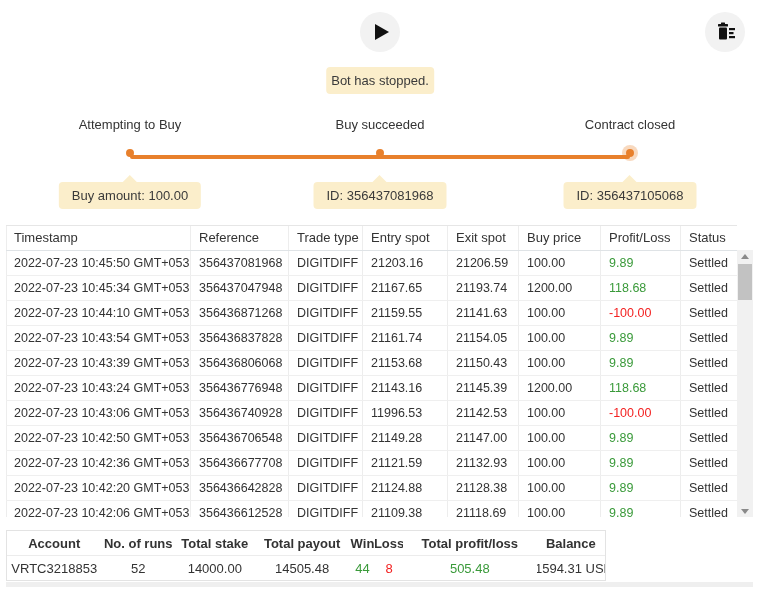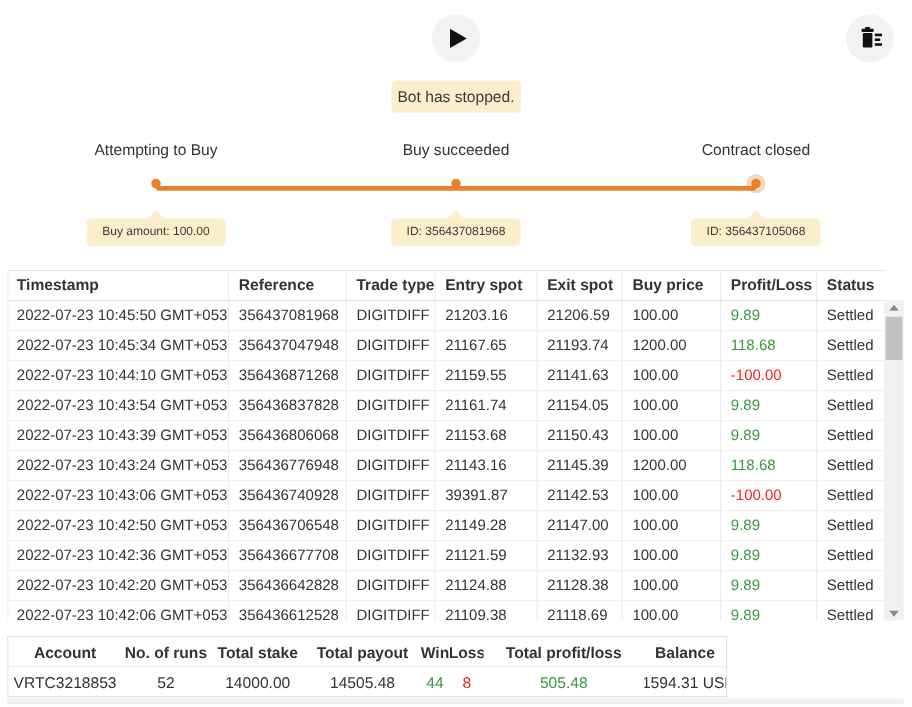--- a/index.html
+++ b/index.html
@@ -18,28 +18,28 @@
   .banner { position:absolute; left:380px; top:67px; transform:translateX(-50%);
     background:#fbeecb; color:#3a3a3a; font-size:13px; padding:6px 5px; border-radius:4px; white-space:nowrap; }
 
   
   .tracker { position:absolute; left:0; top:108px; width:680px; height:105px; }
   .stage-label { position:absolute; top:9px; transform:translateX(-50%); font-size:13px; color:#333; white-space:nowrap; }
   .track-line { position:absolute; left:130px; top:47px; width:500px; height:4px; background:#e8802c; border-radius:2px; }
   .dot { position:absolute; top:41px; width:8px; height:8px; background:#fff; border:4px solid #e8802c; border-radius:50%; transform:translateX(-50%); }
   .dot.active { box-shadow:0 0 0 4px rgba(232,128,44,0.30); }
   .tip { position:absolute; top:74px; transform:translateX(-50%); background:#fbeecb; color:#3a3a3a;
-    font-size:10px; padding:6px 13px; border-radius:4px; white-space:nowrap; }
+    font-size:13px; padding:6px 13px; border-radius:4px; white-space:nowrap; }
   .tip::before { content:""; position:absolute; top:-7px; left:50%; transform:translateX(-50%);
     border-left:7px solid transparent; border-right:7px solid transparent; border-bottom:7px solid #fbeecb; }
 
   
   .tx-wrap { position:absolute; left:6px; top:225px; width:731px; height:292px; overflow:hidden; border-top:1px solid #e6e6e6; }
   table.tx { width:731px; border-collapse:collapse; table-layout:fixed; font-size:12.5px; color:#333; }
-  table.tx th { height:24px; font-weight:bold; font-size:13px; text-align:left; padding:0 0 0 8px;
+  table.tx th { height:24px; font-weight:normal; font-size:13px; text-align:left; padding:0 0 0 8px;
     border-right:1px solid #ededed; border-bottom:1px solid #dfe3e6; background:#fff; white-space:nowrap; overflow:hidden; }
   table.tx td { height:25px; padding:0 0 0 8px; border-right:1px solid #ededed; border-bottom:1px solid #efefef;
     background:#fff; white-space:nowrap; overflow:hidden; }
   table.tx th:first-child, table.tx td:first-child { border-left:1px solid #ededed; padding-left:7px; }
   .profit { color:#3a9a3a; }
   .loss { color:#f32121; }
 
   
   .vscroll { position:absolute; left:737px; top:250px; width:16px; height:267px; background:#f1f1f1; }
   .vs-arrow { position:absolute; left:0; width:16px; height:12px; display:flex; align-items:center; justify-content:center; cursor:pointer; }
@@ -172,21 +172,21 @@
             <td>21143.16</td>
             <td>21145.39</td>
             <td>1200.00</td>
             <td class="profit">118.68</td>
             <td>Settled</td>
           </tr>
           <tr>
             <td>2022-07-23 10:43:06 GMT+0530</td>
             <td>356436740928</td>
             <td>DIGITDIFF</td>
-            <td>39391.87</td>
+            <td>11996.53</td>
             <td>21142.53</td>
             <td>100.00</td>
             <td class="loss">-100.00</td>
             <td>Settled</td>
           </tr>
           <tr>
             <td>2022-07-23 10:42:50 GMT+0530</td>
             <td>356436706548</td>
             <td>DIGITDIFF</td>
             <td>21149.28</td>

